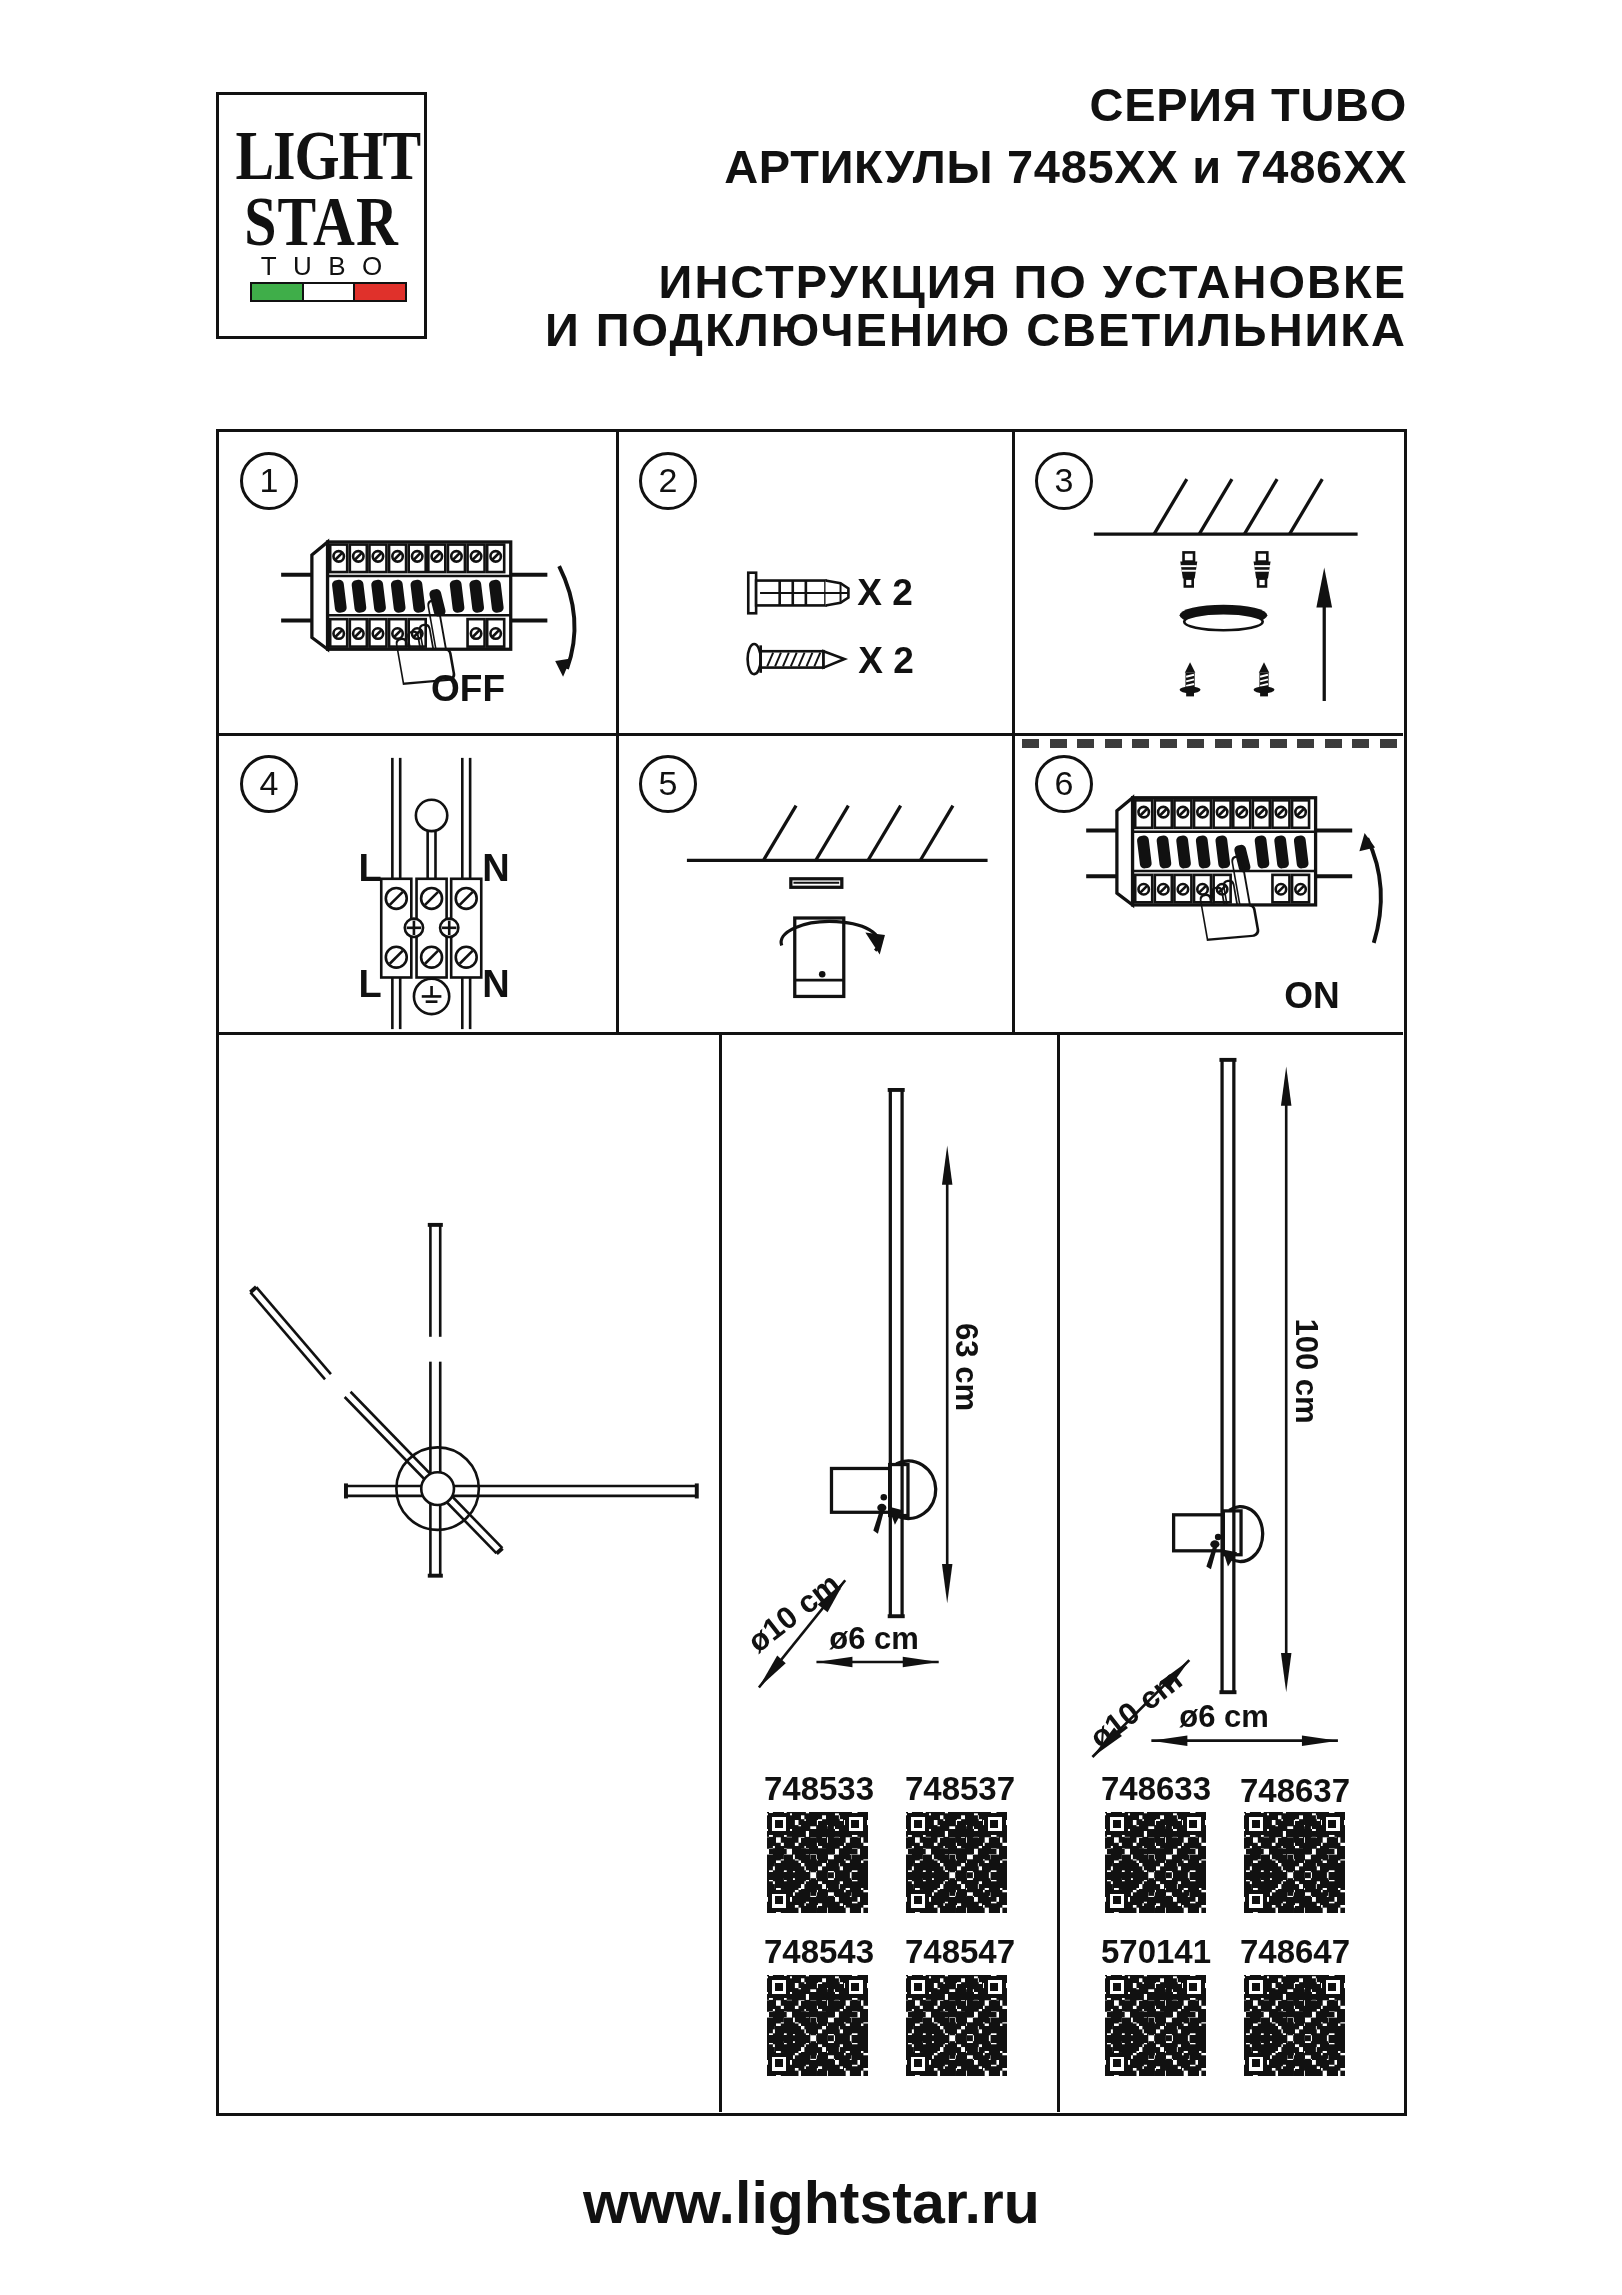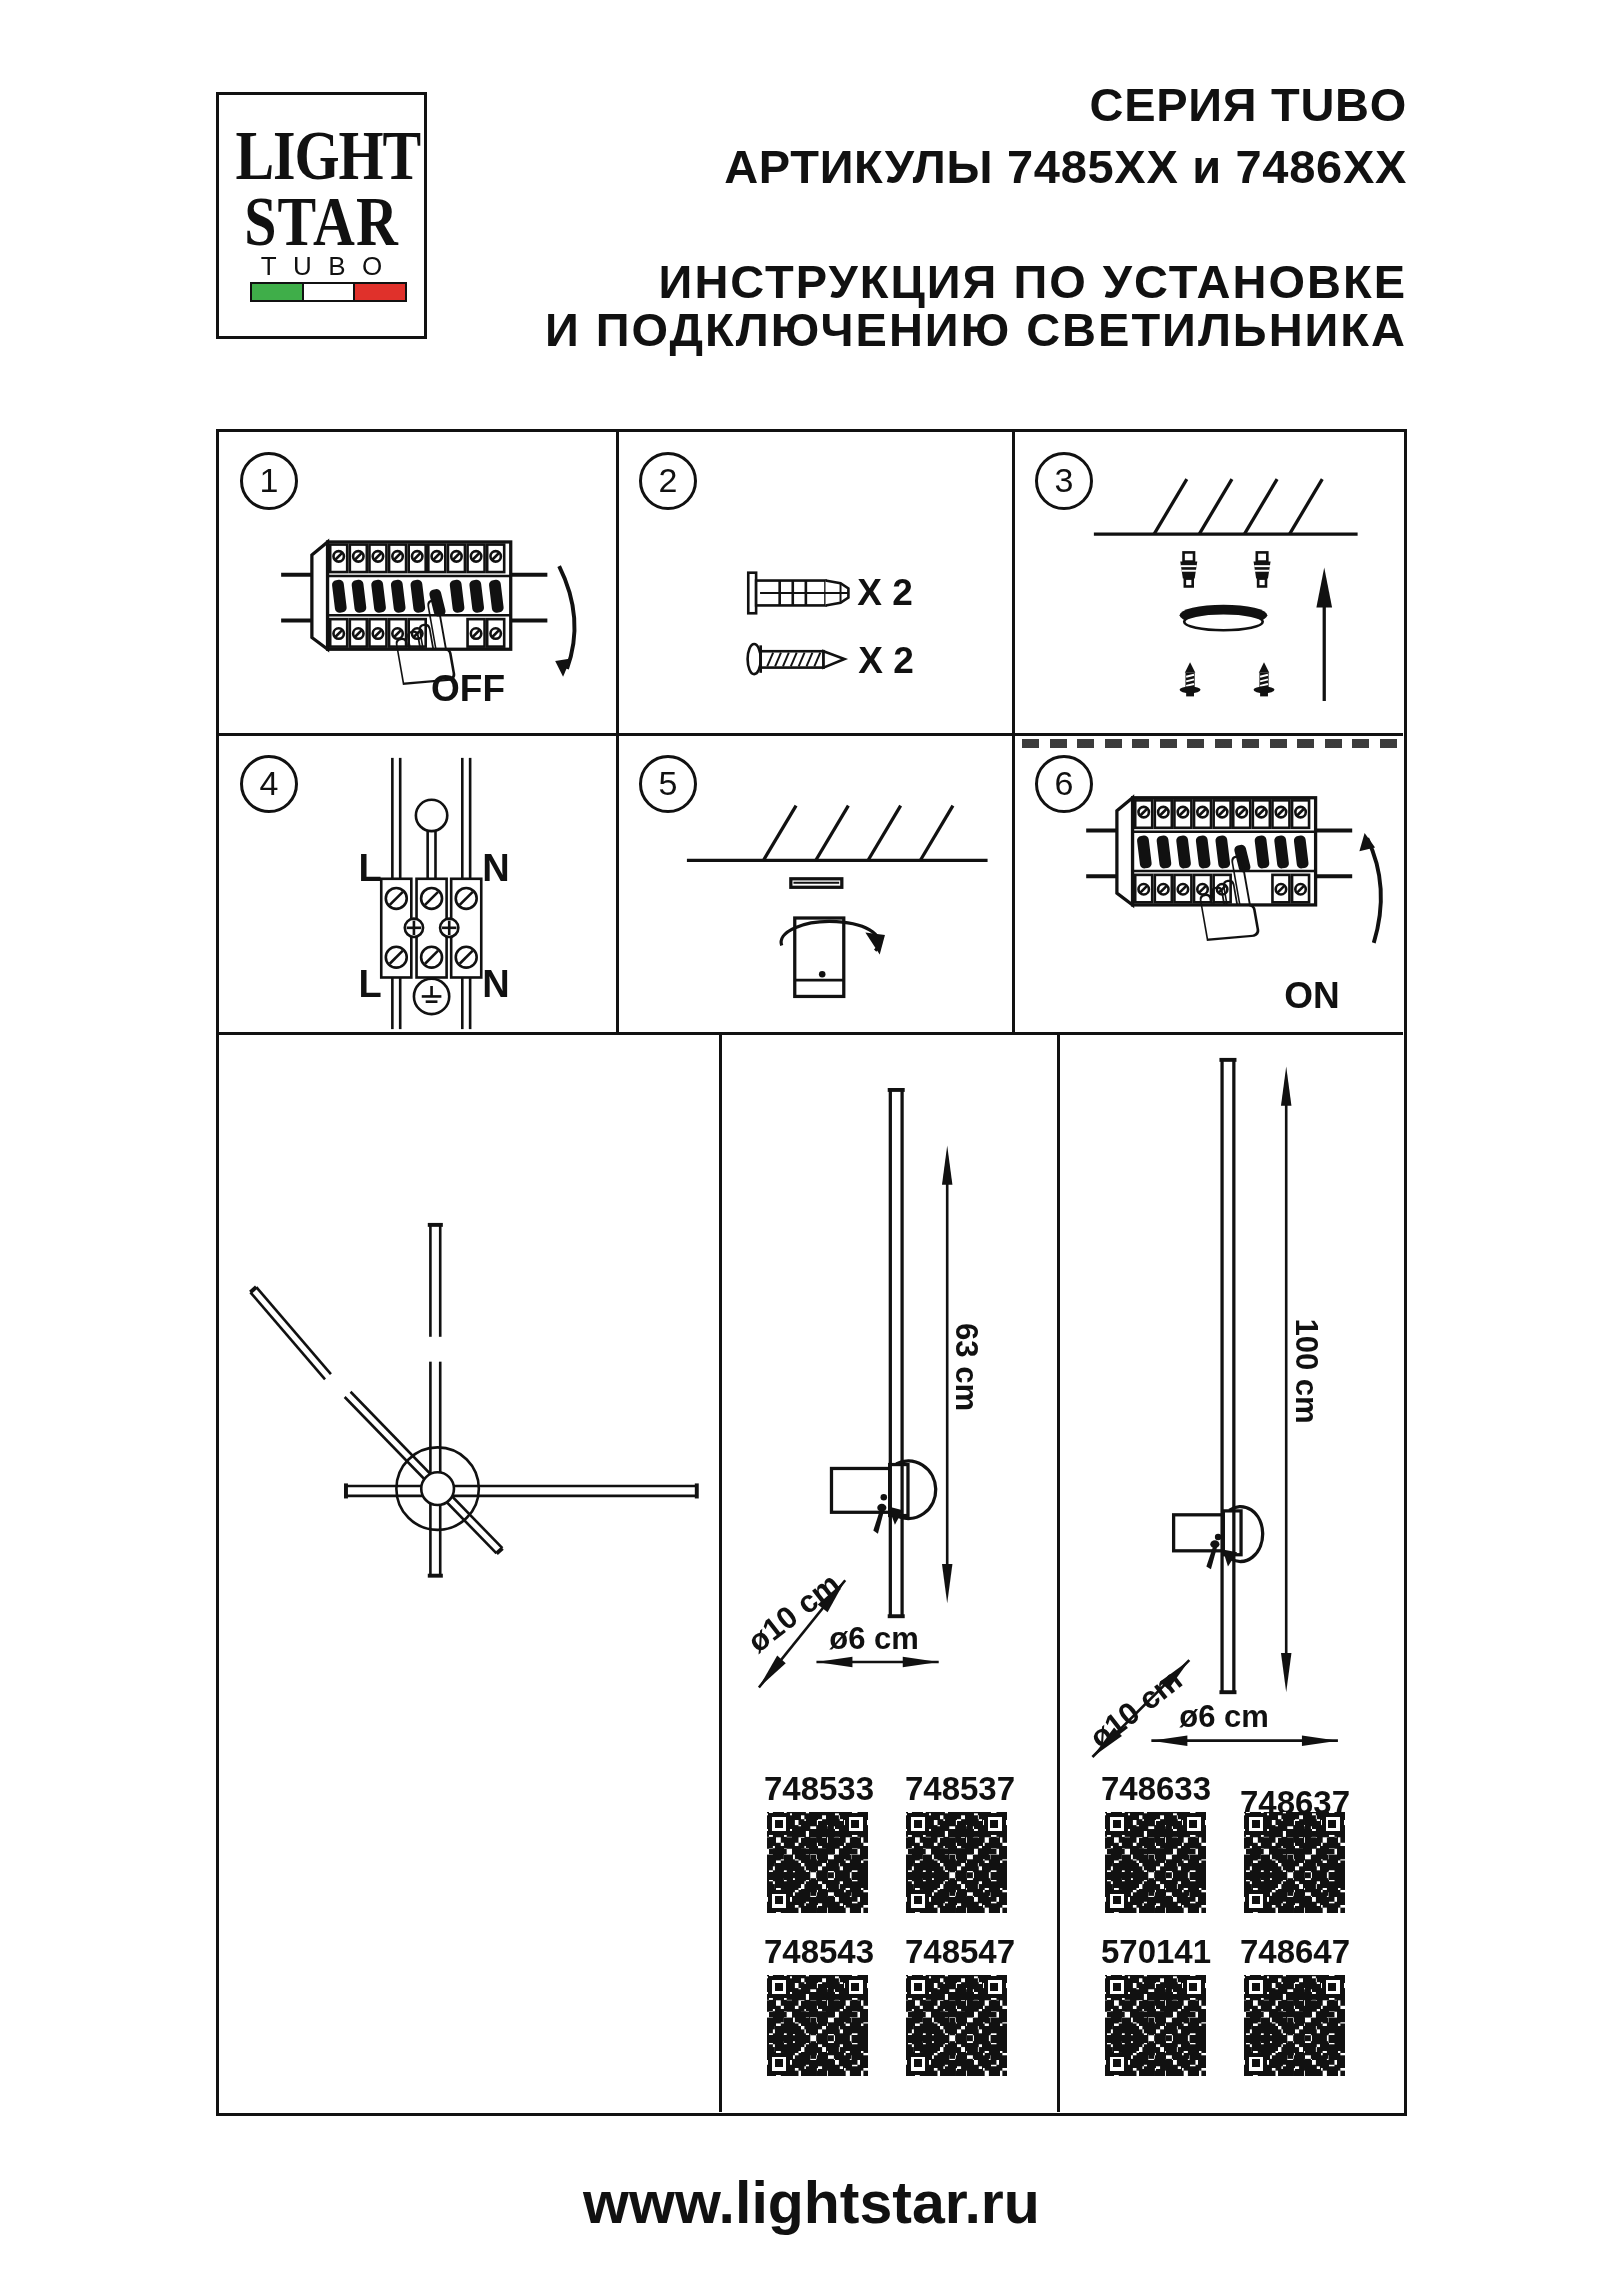--- a/index.html
+++ b/index.html
@@ -417,21 +417,21 @@
         <polygon points="51,1103 96,1071 84,1058" fill="#111"></polygon>
         <polygon points="199,955 167,1000 154,988" fill="#111"></polygon>
         <line x1="141" y1="1078" x2="426" y2="1078" stroke="#111" stroke-width="4"></line>
         <polygon points="141,1078 196,1070 196,1086" fill="#111"></polygon>
         <polygon points="426,1078 371,1070 371,1086" fill="#111"></polygon>
       </svg>
       <span class="t dimlabel" style="left:247px;top:336px;transform:translate(-50%,-50%) rotate(90deg);">100 cm</span>
       <span class="t dimlabel" style="left:77px;top:674px;transform:translate(-50%,-50%) rotate(-38deg);">ø10 cm</span>
       <span class="t dimlabel ctr" style="left:165px;top:682px;">ø6 cm</span>
       <span class="t code ctr" style="left:97px;top:754px;">748633</span>
-      <span class="t code ctr" style="left:236px;top:756px;margin-top:12px;">748637</span>
+      <span class="t code ctr" style="left:236px;top:756px;">748637</span>
       <div class="qr" style="left:46px;top:777px;">
           <i class="tl"></i>
           <i class="tr"></i>
           <i class="bl"></i>
         </div>
       <div class="qr" style="left:185px;top:777px;">
           <i class="tl"></i>
           <i class="tr"></i>
           <i class="bl"></i>
         </div>

